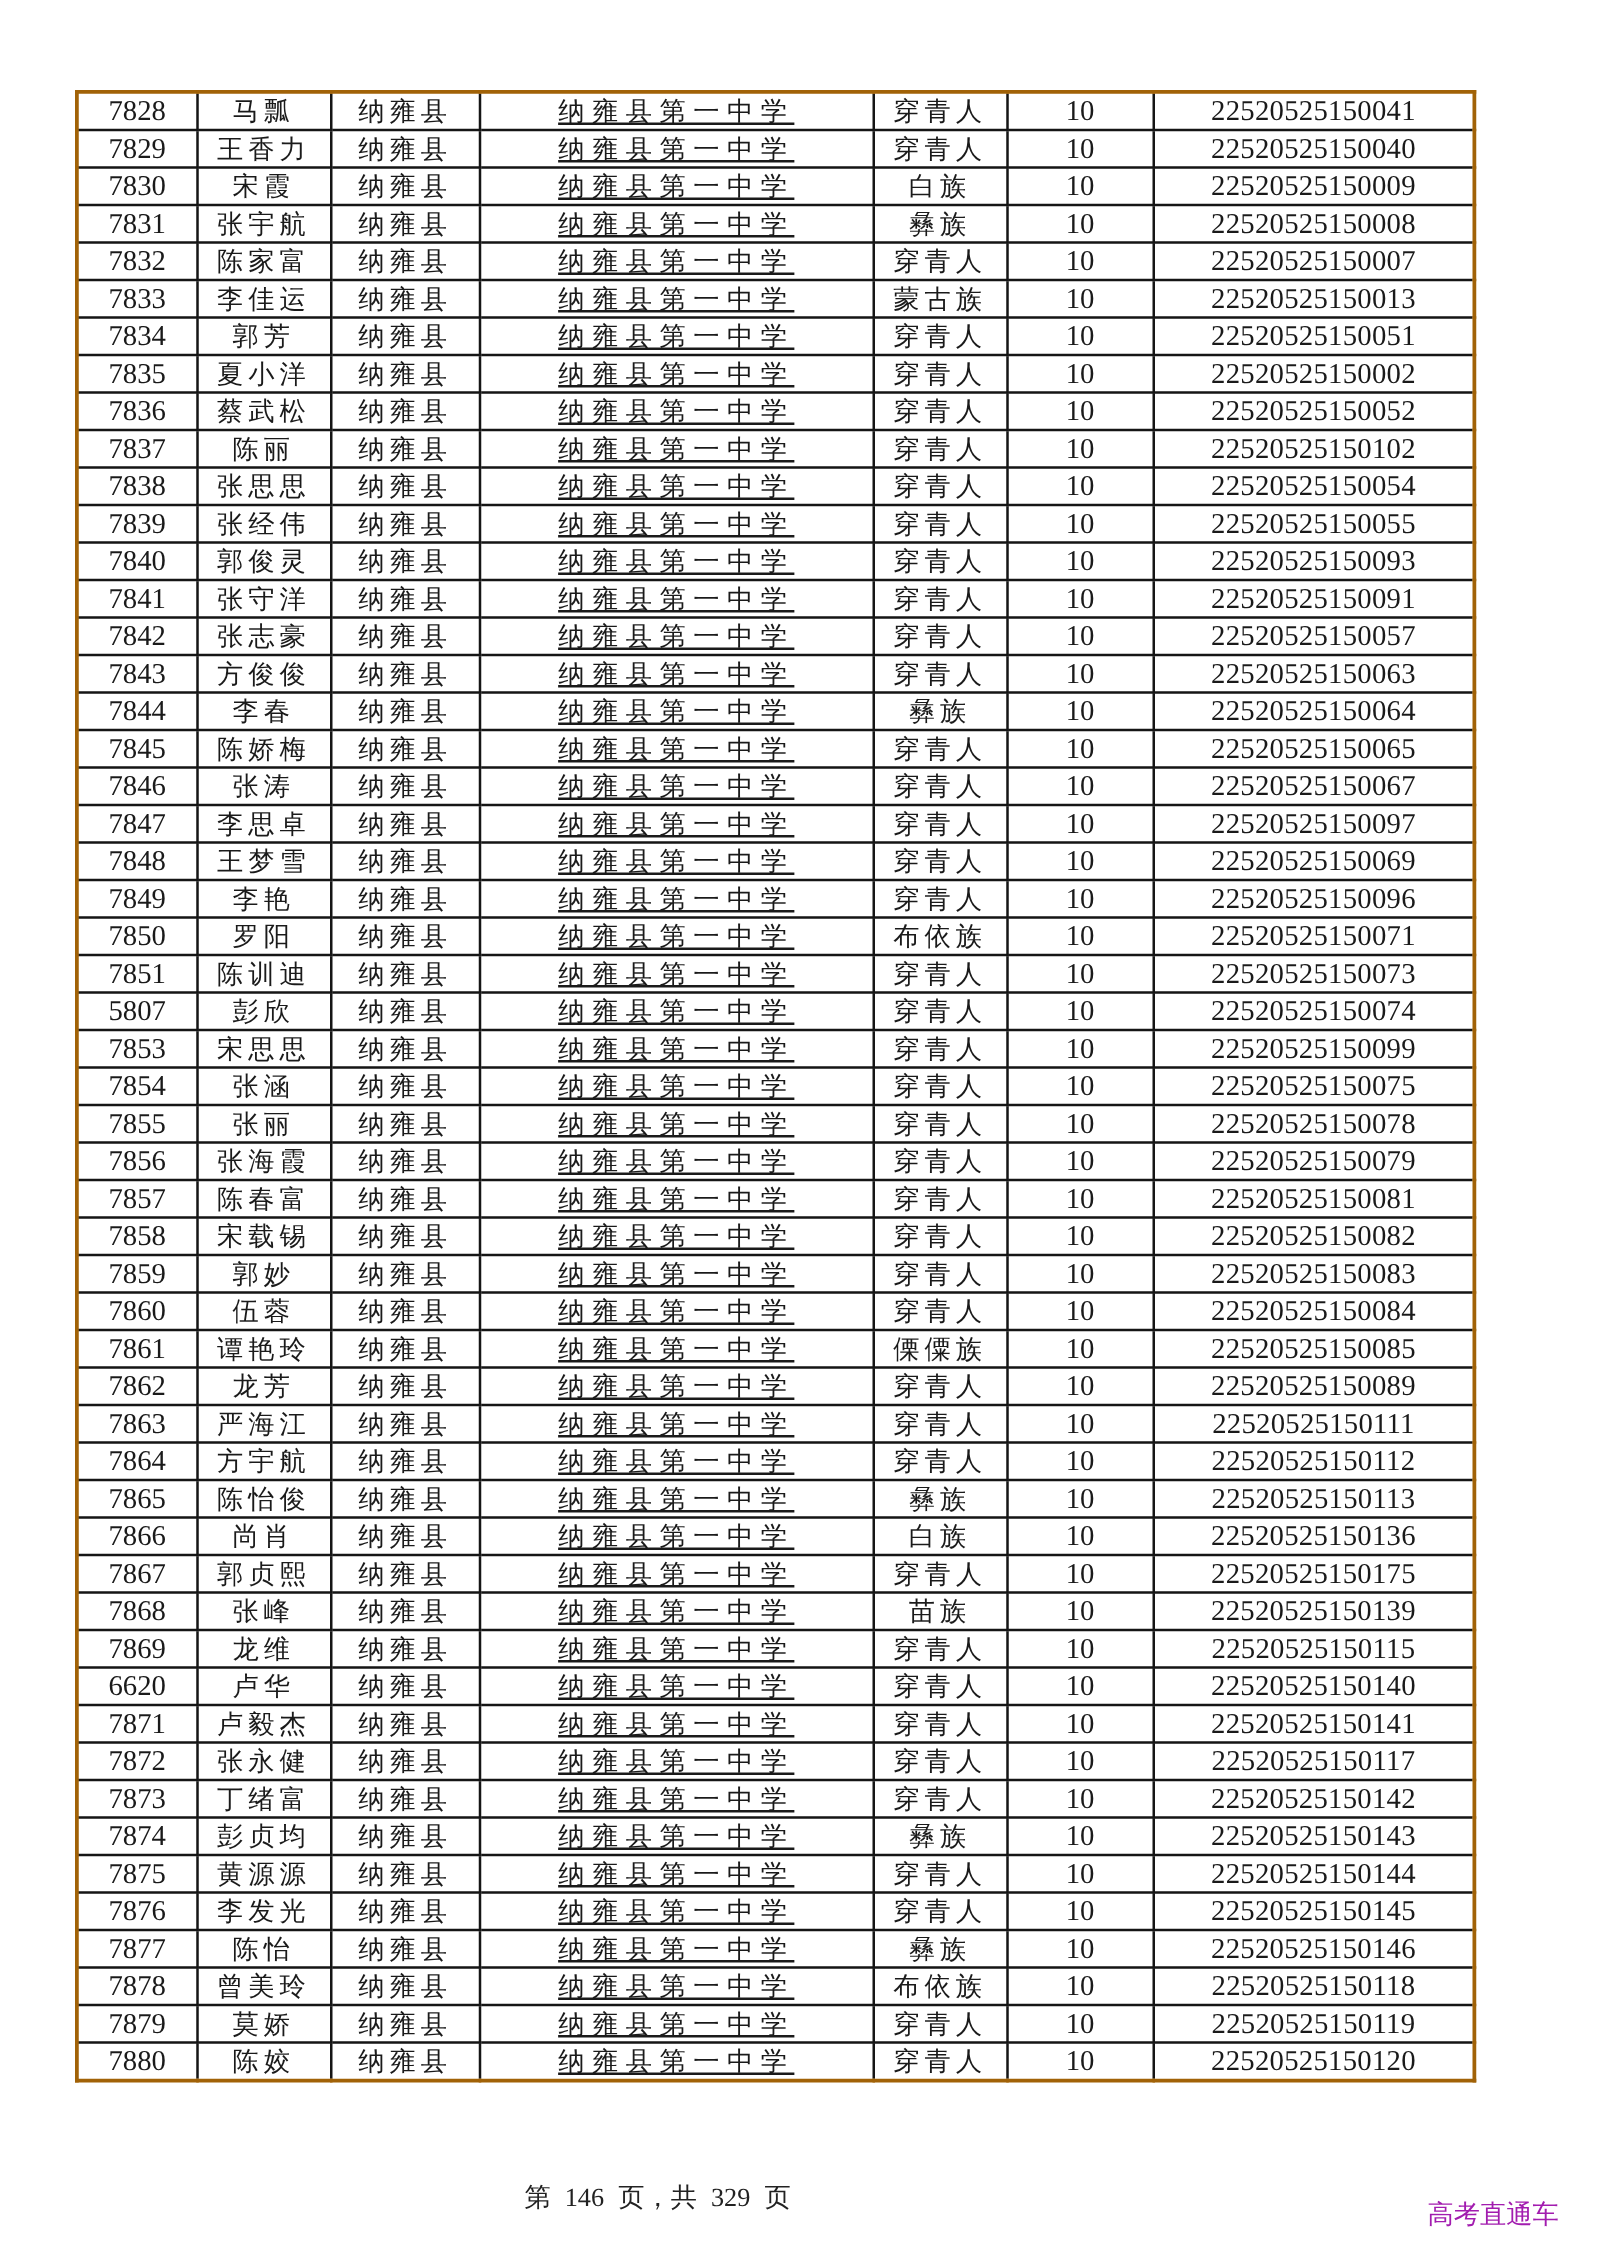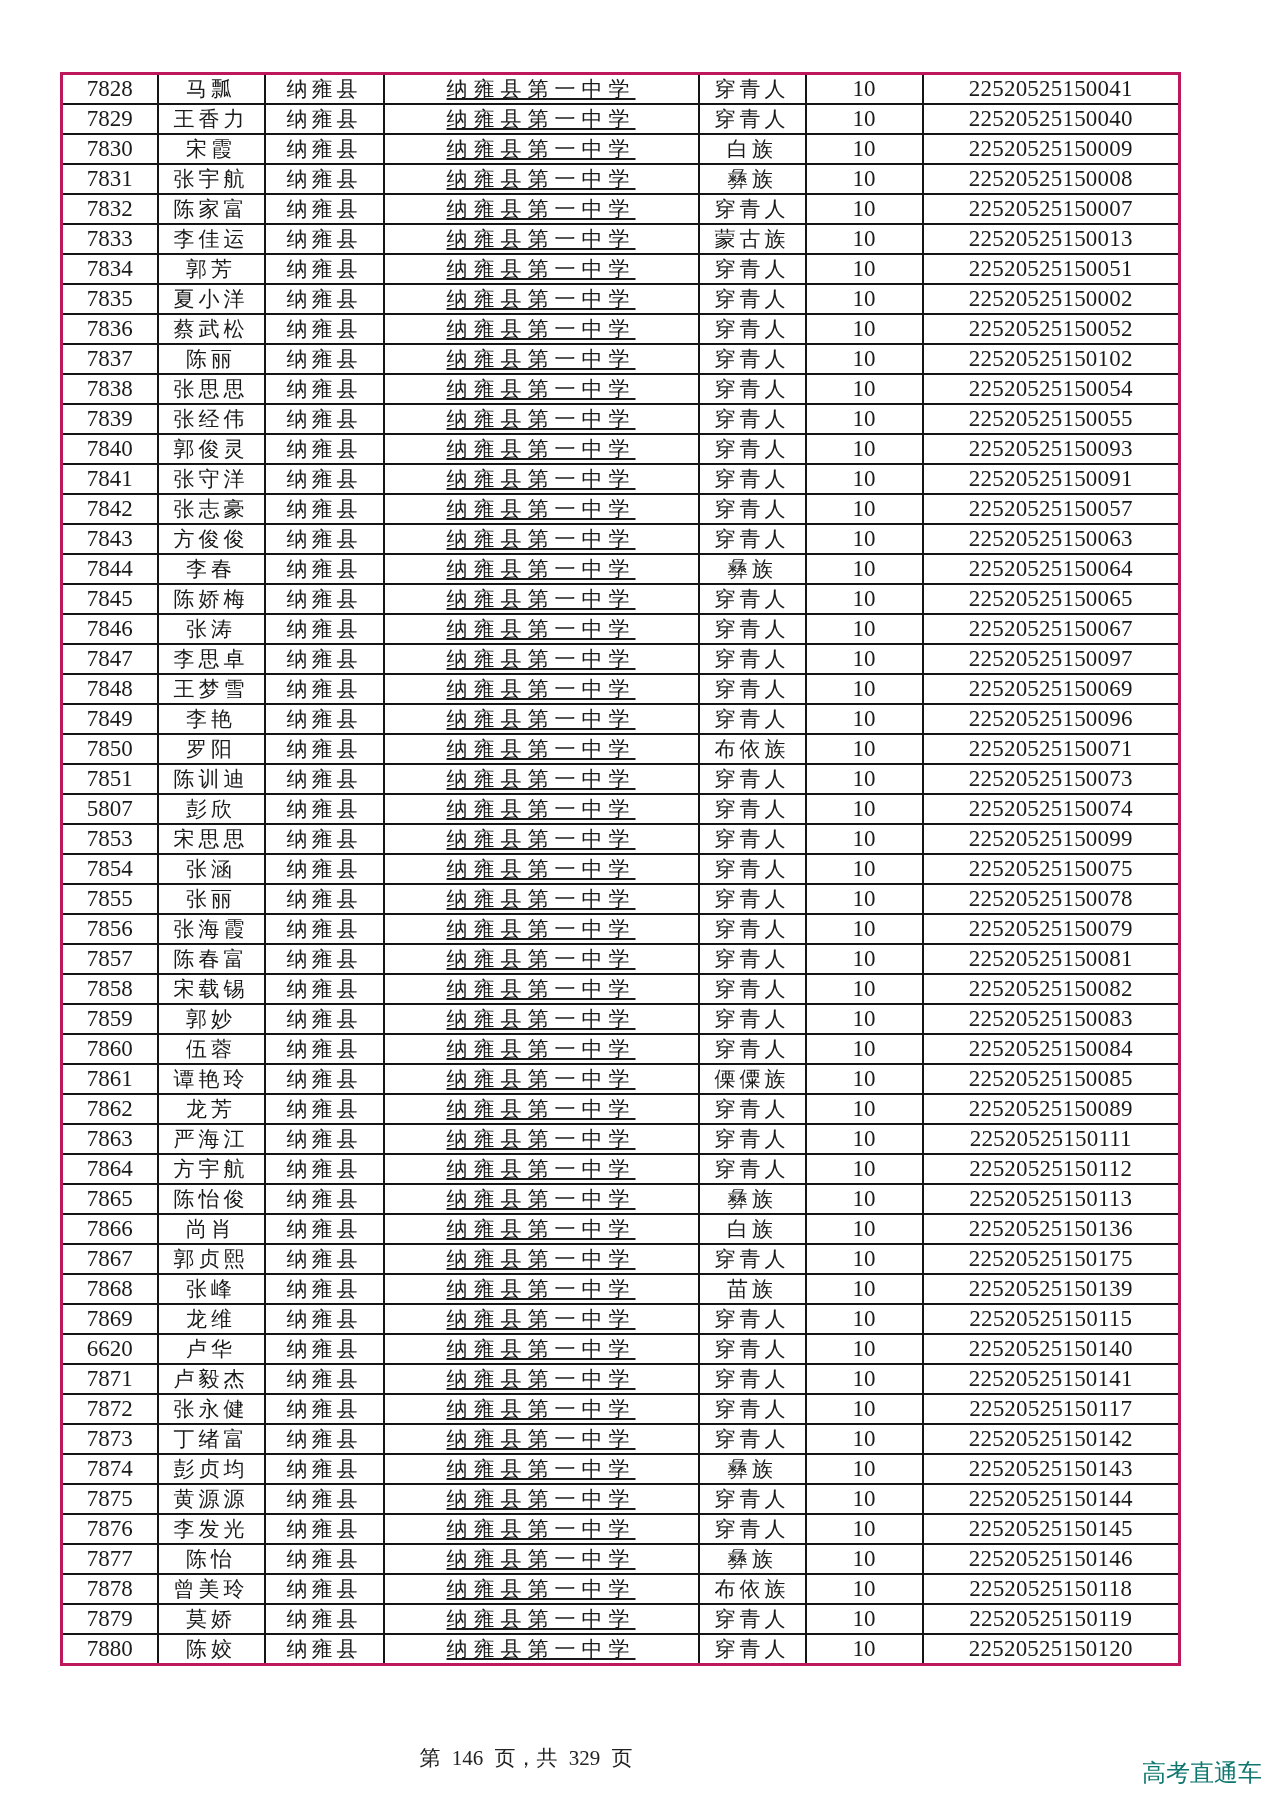--- a/index.html
+++ b/index.html
@@ -1,34 +1,34 @@
 <!DOCTYPE html>
 <html><head>
 <meta charset="utf-8">
 <style>
   html, body { margin:0; padding:0; background:#ffffff; }
   body { width:1280px; height:1810px; position:relative; overflow:hidden;
          font-family:"DejaVu Serif","Liberation Serif",serif; color:#1a1a1a; }
   #doc-table { position:absolute; left:60px; top:72px; width:1118px;
                border-collapse:collapse; table-layout:fixed;
-               border:3px solid #be185d; }
+               border:3px solid #a16207; }
   #doc-table td { border:2.5px solid #151515; height:28px; padding:0;
                   text-align:center; vertical-align:middle; overflow:hidden;
                   white-space:nowrap; line-height:26px; }
   .c-no, .c-grade, .c-id { font-family:"Liberation Serif","DejaVu Serif",serif;
                            font-size:23px; }
   .c-id { letter-spacing:0.2px;margin-left:44px; }
   .c-name, .c-county, .c-school, .c-eth { font-size:21px; letter-spacing:4px; }
   .c-school { letter-spacing:6px;text-decoration:underline; }
   #footer { position:absolute; left:0; width:1052px; top:1744px; text-align:center;
             font-family:"Liberation Serif","DejaVu Serif",serif; font-size:21px; color:#222;
             word-spacing:6px; }
   #watermark { position:absolute; left:1142px; top:1757px;
-               font-family:"DejaVu Sans","Liberation Sans",sans-serif; font-size:24px;
-               color:#0f766e; letter-spacing:0px; }
+               font-family:"DejaVu Sans","Liberation Sans",sans-serif; font-size:21px;
+               color:#a21caf; letter-spacing:0px; }
 </style>
 </head>
 <body>
 
 <table id="doc-table">
   <colgroup>
     <col style="width:96px">
     <col style="width:107px">
     <col style="width:119px">
     <col style="width:315px">

